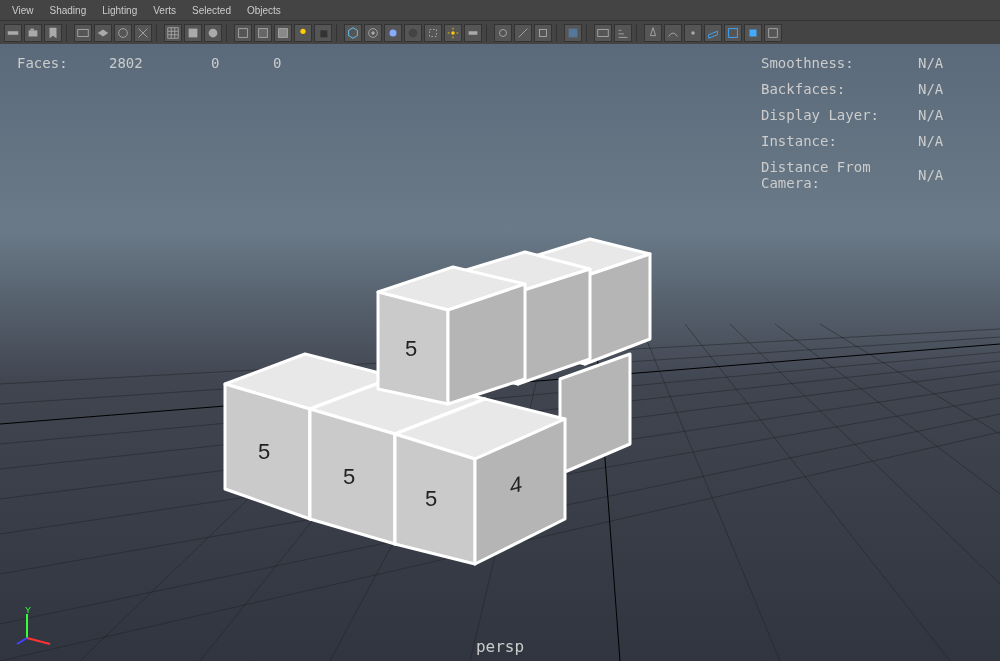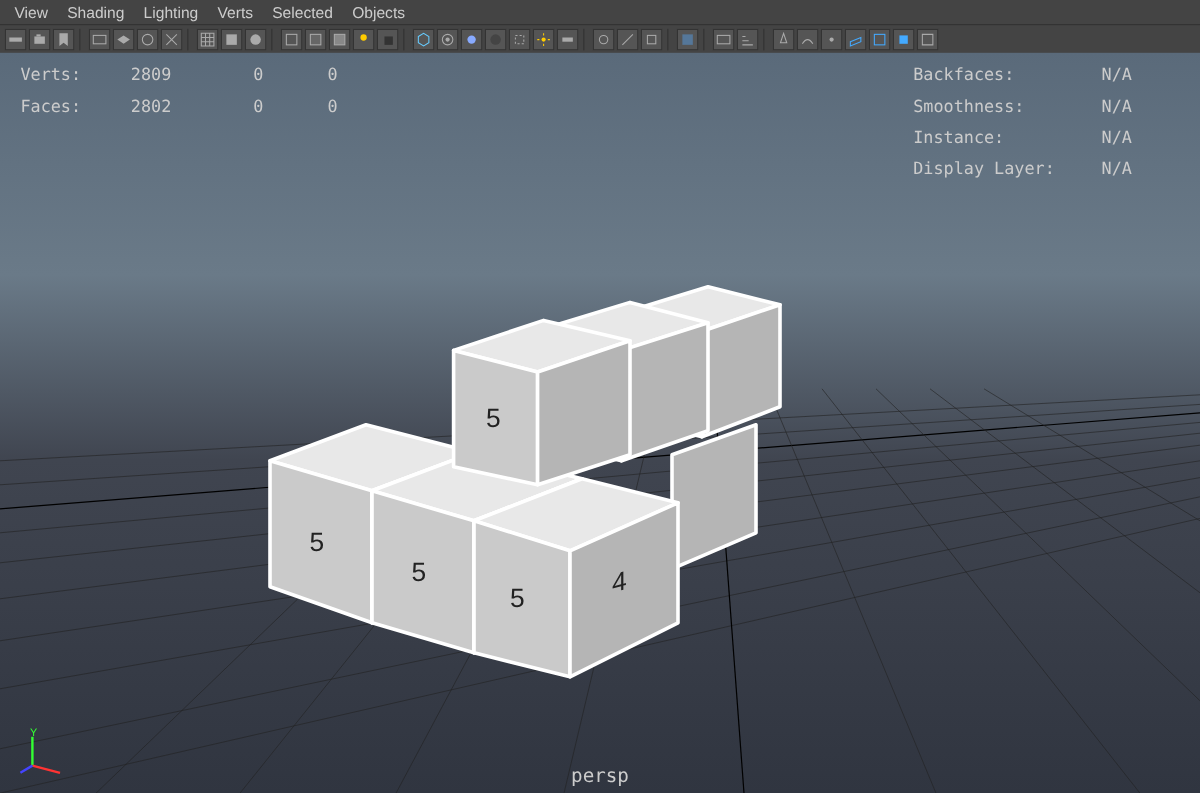--- a/index.html
+++ b/index.html
@@ -1,18 +1,18 @@
 <!DOCTYPE html>
 <html><head>
 <meta charset="utf-8">
 <style>
 * { margin: 0; padding: 0; box-sizing: border-box; }
 body { font-family: Arial, sans-serif; background: #444; width: 1000px; height: 661px; overflow: hidden; }
 .menu-bar { background: #444; height: 20px; display: flex; align-items: center; padding: 0 4px; }
-.menu-bar span { color: #ccc; font-size: 13px; padding: 0 8px; cursor: pointer; }
+.menu-bar span { color: #ccc; font-size: 10px; padding: 0 8px; cursor: pointer; }
 .toolbar { background: #444; height: 24px; display: flex; align-items: center; padding: 0 4px; gap: 2px; border-top: 1px solid #333; }
 .tool-btn { width: 18px; height: 18px; background: #555; border: 1px solid #333; display: flex; align-items: center; justify-content: center; cursor: pointer; }
 .tool-btn svg { width: 14px; height: 14px; }
 .sep { width: 4px; height: 18px; border-left: 1px solid #333; margin: 0 2px; }
 .viewport { position: relative; width: 1000px; height: 617px; background: linear-gradient(to bottom, #5a6a7a 0%, #6a7a88 30%, #404550 55%, #303540 100%); overflow: hidden; }
 .stats-left { position: absolute; top: 5px; left: 15px; color: #ccc; font-family: monospace; font-size: 14px; }
 .stats-left table td { padding: 4px 0; }
 .stats-left table td:nth-child(1) { width: 90px; }
 .stats-left table td:nth-child(2) { width: 100px; }
 .stats-left table td:nth-child(3) { width: 60px; }
@@ -229,53 +229,51 @@
       <svg viewBox="0 0 16 16">
         <path d="M3 3h10v10H3z" fill="none" stroke="#aaa"></path>
       </svg>
     </div>
 </div>
 
 <div class="viewport">
   <div class="stats-left">
     <table>
       <tbody>
-          <tr>
-            <td>Verts:</td>
-            <td>2809</td>
-            <td>0</td>
-            <td>0</td>
-          </tr>
       <tr>
             <td>Faces:</td>
             <td>2802</td>
             <td>0</td>
             <td>0</td>
           </tr>
     </tbody>
       </table>
   </div>
 
   <div class="stats-right">
     <table>
       <tbody>
           <tr>
+            <td>Smoothness:</td>
+            <td>N/A</td>
+          </tr>
+      <tr>
             <td>Backfaces:</td>
             <td>N/A</td>
           </tr>
       <tr>
-            <td>Smoothness:</td>
+            <td>Display Layer:</td>
             <td>N/A</td>
           </tr>
       <tr>
             <td>Instance:</td>
             <td>N/A</td>
           </tr>
       <tr>
-            <td>Display Layer:</td>
+            <td>Distance From Camera:</td>
             <td>N/A</td>
           </tr>
     </tbody>
       </table>
   </div>
 
   <svg width="1000" height="617" style="position:absolute;top:0;left:0;">
 
     <g>
 

